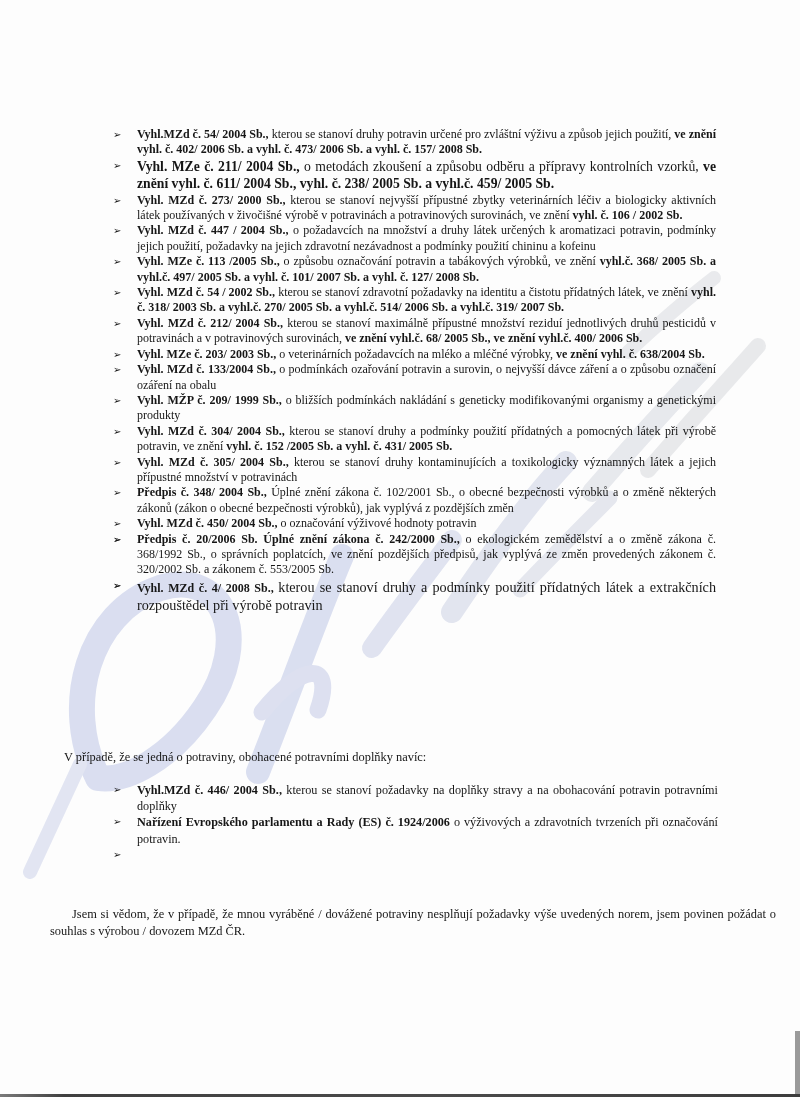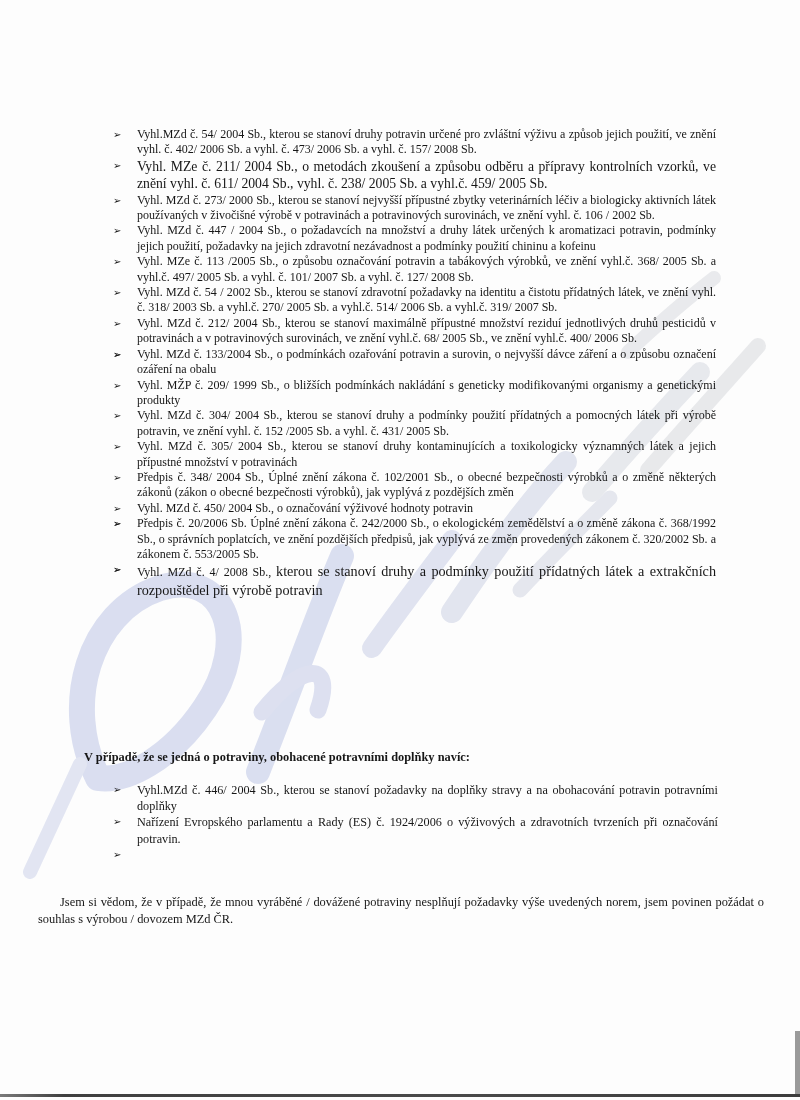--- a/index.html
+++ b/index.html
@@ -16,30 +16,30 @@
   #supplement-list { left:112px; top:782px; width:606px; }
   ul.reglist li {
     position:relative; padding-left:25px;
     font-size:12px; line-height:15.4px; text-align:justify;
   }
   #supplement-list li { font-size:12.2px; line-height:16.2px; }
   ul.reglist li .bullet {
     position:absolute; left:1px; top:1px;
     font-family:"DejaVu Sans", sans-serif; font-size:10px; line-height:14px;
   }
-  ul.reglist li b { font-weight:normal; }
+  ul.reglist li b { font-weight:bold; }
   ul.reglist li.lg { font-size:13.7px; line-height:17.4px; }
   ul.reglist li .seg-lg { font-size:14.2px; line-height:18.5px; }
 
   .supp-heading {
     position:absolute; left:64px; top:749px; width:660px;
-    font-weight:bold; font-size:12.4px; line-height:16px;margin-left:20px;
+    font-weight:normal; font-size:12.4px; line-height:16px;
   }
   .closing {
-    position:absolute; left:38px; top:894px; width:726px; margin:0;
+    position:absolute; left:38px; top:894px; width:726px; margin:12px;
     font-size:12.4px; line-height:16.8px; text-indent:22px; text-align:justify;
   }
 
   .scan-bottom-edge {
     position:absolute; left:0; top:1094px; width:800px; height:3px;
     background:linear-gradient(90deg,#7a7a7a 0%,#3f3f3f 8%,#4a4a4a 55%,#3c3c3c 100%);
     z-index:3;
   }
   .scan-right-edge {
     position:absolute; left:795px; top:1031px; width:5px; height:64px;
@@ -68,21 +68,21 @@
 
   <div class="content">
     <ul class="reglist" id="main-list">
         <li><span class="bullet">➢</span><span><b>Vyhl.MZd č. 54/ 2004 Sb., </b><span>kterou se stanoví druhy potravin určené pro zvláštní výživu a způsob jejich použití, </span><b>ve znění vyhl. č. 402/ 2006 Sb. a vyhl. č. 473/ 2006 Sb. a vyhl. č. 157/ 2008 Sb.</b></span></li>
         <li class="lg"><span class="bullet">➢</span><span><b>Vyhl. MZe č. 211/ 2004 Sb., </b><span>o metodách zkoušení a způsobu odběru a přípravy kontrolních vzorků, </span><b>ve znění vyhl. č. 611/ 2004 Sb., vyhl. č. 238/ 2005 Sb. a vyhl.č. 459/ 2005 Sb.</b></span></li>
         <li><span class="bullet">➢</span><span><b>Vyhl. MZd č. 273/ 2000 Sb., </b><span>kterou se stanoví nejvyšší přípustné zbytky veterinárních léčiv a biologicky aktivních látek používaných v živočišné výrobě v potravinách a potravinových surovinách, ve znění </span><b>vyhl. č. 106 / 2002 Sb.</b></span></li>
         <li><span class="bullet">➢</span><span><b>Vyhl. MZd č. 447 / 2004 Sb., </b><span>o požadavcích na množství a druhy látek určených k aromatizaci potravin, podmínky jejich použití, požadavky na jejich zdravotní nezávadnost a podmínky použití chininu a kofeinu</span></span></li>
         <li><span class="bullet">➢</span><span><b>Vyhl. MZe č. 113 /2005 Sb., </b><span>o způsobu označování potravin a tabákových výrobků, ve znění </span><b>vyhl.č. 368/ 2005 Sb. a vyhl.č. 497/ 2005 Sb. a vyhl. č. 101/ 2007 Sb. a vyhl. č. 127/ 2008 Sb.</b></span></li>
         <li><span class="bullet">➢</span><span><b>Vyhl. MZd č. 54 / 2002 Sb., </b><span>kterou se stanoví zdravotní požadavky na identitu a čistotu přídatných látek, ve znění </span><b>vyhl. č. 318/ 2003 Sb. a vyhl.č. 270/ 2005 Sb. a vyhl.č. 514/ 2006 Sb. a vyhl.č. 319/ 2007 Sb.</b></span></li>
         <li><span class="bullet">➢</span><span><b>Vyhl. MZd č. 212/ 2004 Sb., </b><span>kterou se stanoví maximálně přípustné množství reziduí jednotlivých druhů pesticidů v potravinách a v potravinových surovinách, </span><b>ve znění vyhl.č. 68/ 2005 Sb., ve znění vyhl.č. 400/ 2006 Sb.</b></span></li>
-        <li><span class="bullet">➢</span></li>
+        <li><span class="bullet">➢</span><span><b>Vyhl. MZe č. 203/ 2003 Sb., </b><span>o veterinárních požadavcích na mléko a mléčné výrobky, </span><b>ve znění vyhl. č. 638/2004 Sb.</b></span></li>
         <li><span class="bullet">➢</span><span><b>Vyhl. MZd č. 133/2004 Sb., </b><span>o podmínkách ozařování potravin a surovin, o nejvyšší dávce záření a o způsobu označení ozáření na obalu</span></span></li>
         <li><span class="bullet">➢</span><span><b>Vyhl. MŽP č. 209/ 1999 Sb., </b><span>o bližších podmínkách nakládání s geneticky modifikovanými organismy a genetickými produkty</span></span></li>
         <li><span class="bullet">➢</span><span><b>Vyhl. MZd č. 304/ 2004 Sb., </b><span>kterou se stanoví druhy a podmínky použití přídatných a pomocných látek při výrobě potravin, ve znění </span><b>vyhl. č. 152 /2005 Sb. a vyhl. č. 431/ 2005 Sb.</b></span></li>
         <li><span class="bullet">➢</span><span><b>Vyhl. MZd č. 305/ 2004 Sb., </b><span>kterou se stanoví druhy kontaminujících a toxikologicky významných látek a jejich přípustné množství v potravinách</span></span></li>
         <li><span class="bullet">➢</span><span><b>Předpis č. 348/ 2004 Sb., </b><span>Úplné znění zákona č. 102/2001 Sb., o obecné bezpečnosti výrobků a o změně některých zákonů (zákon o obecné bezpečnosti výrobků), jak vyplývá z pozdějších změn</span></span></li>
         <li><span class="bullet">➢</span><span><b>Vyhl. MZd č. 450/ 2004 Sb., </b><span>o označování výživové hodnoty potravin</span></span></li>
         <li><span class="bullet">➢</span></li>
         <li><span class="bullet">➢</span><span><b>Předpis č. 20/2006 Sb. Úplné znění zákona č. 242/2000 Sb., </b><span>o ekologickém zemědělství a o změně zákona č. 368/1992 Sb., o správních poplatcích, ve znění pozdějších předpisů, jak vyplývá ze změn provedených zákonem č. 320/2002 Sb. a zákonem č. 553/2005 Sb.</span></span></li>
         <li><span class="bullet">➢</span></li>
         <li><span class="bullet">➢</span><span><b>Vyhl. MZd č. 4/ 2008 Sb., </b><span class="seg-lg">kterou se stanoví druhy a podmínky použití přídatných látek a extrakčních rozpouštědel při výrobě potravin</span></span></li>

